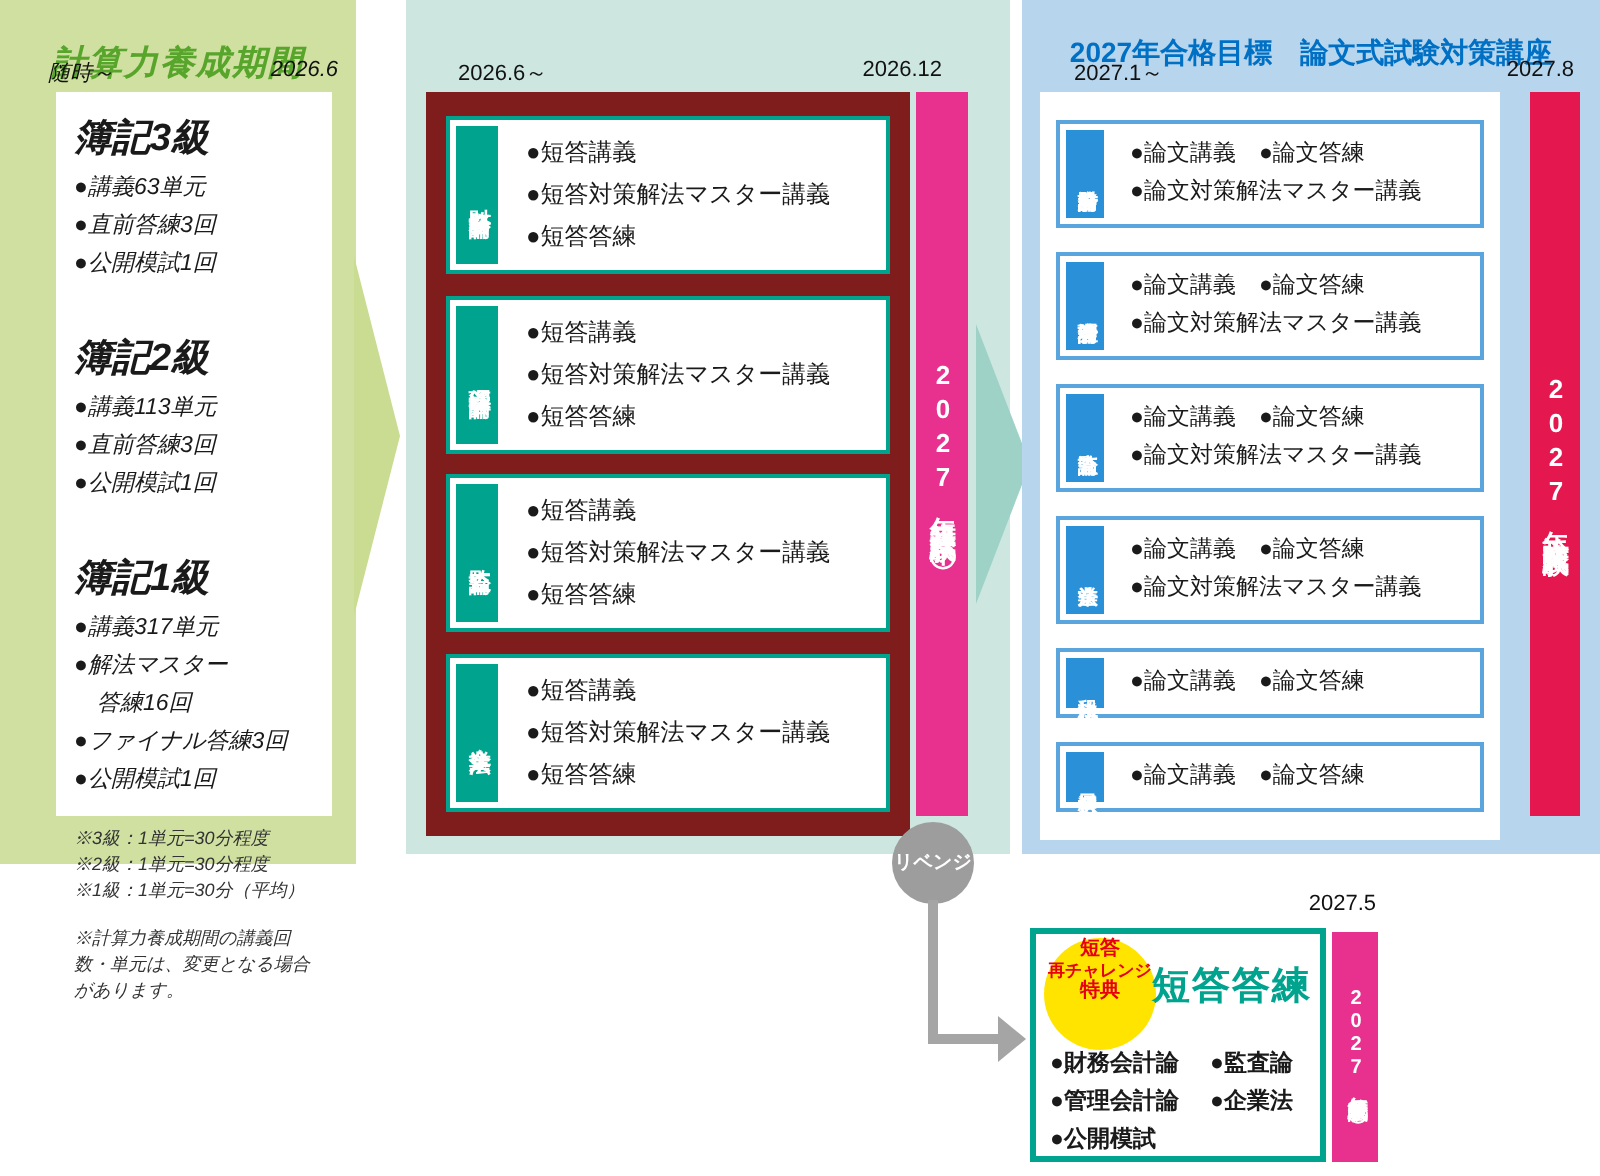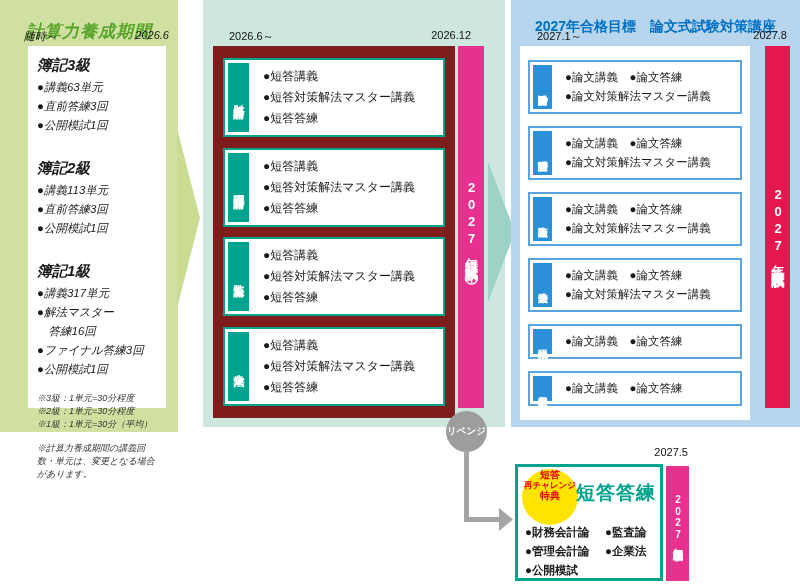--- a/index.html
+++ b/index.html
@@ -9,21 +9,21 @@
 
   
   .panel-left{left:0;top:0;width:178px;height:432px;background:#cfe0a0;font-style:italic;}
   .pl-title{position:absolute;top:6px;left:0;width:100%;text-align:center;
             font-size:17px;font-weight:bold;color:#58a52c;letter-spacing:1px;}
   .daterow{position:absolute;display:flex;justify-content:space-between;
            font-size:11px;color:#111;padding-left:16px;}
   .pl-dates{top:29px;left:8px;right:9px;}
   .pl-box{position:absolute;left:28px;top:46px;width:138px;height:362px;background:#fff;
           box-sizing:border-box;padding:8px 9px;}
-  .course-name{font-size:15px;font-weight:bold;margin:24px 0 3px;}
+  .course-name{font-size:19px;font-weight:bold;margin:24px 0 3px;}
   .course-name.first{margin-top:2px;}
   .item-list{list-style:none;margin:0;padding:0;font-size:11.5px;line-height:19px;}
   .item-list li{white-space:pre-wrap;}
   .notes-block{margin-top:13px;}
   .note{font-size:9px;line-height:13px;color:#333;}
   .disclaimer{font-size:9px;line-height:13px;color:#333;margin-top:11px;}
 
   
   .chev{clip-path:polygon(0 0,100% 50%,0 100%);}
   .chev-green{left:177px;top:128px;width:23px;height:180px;background:#c9dc92;}

